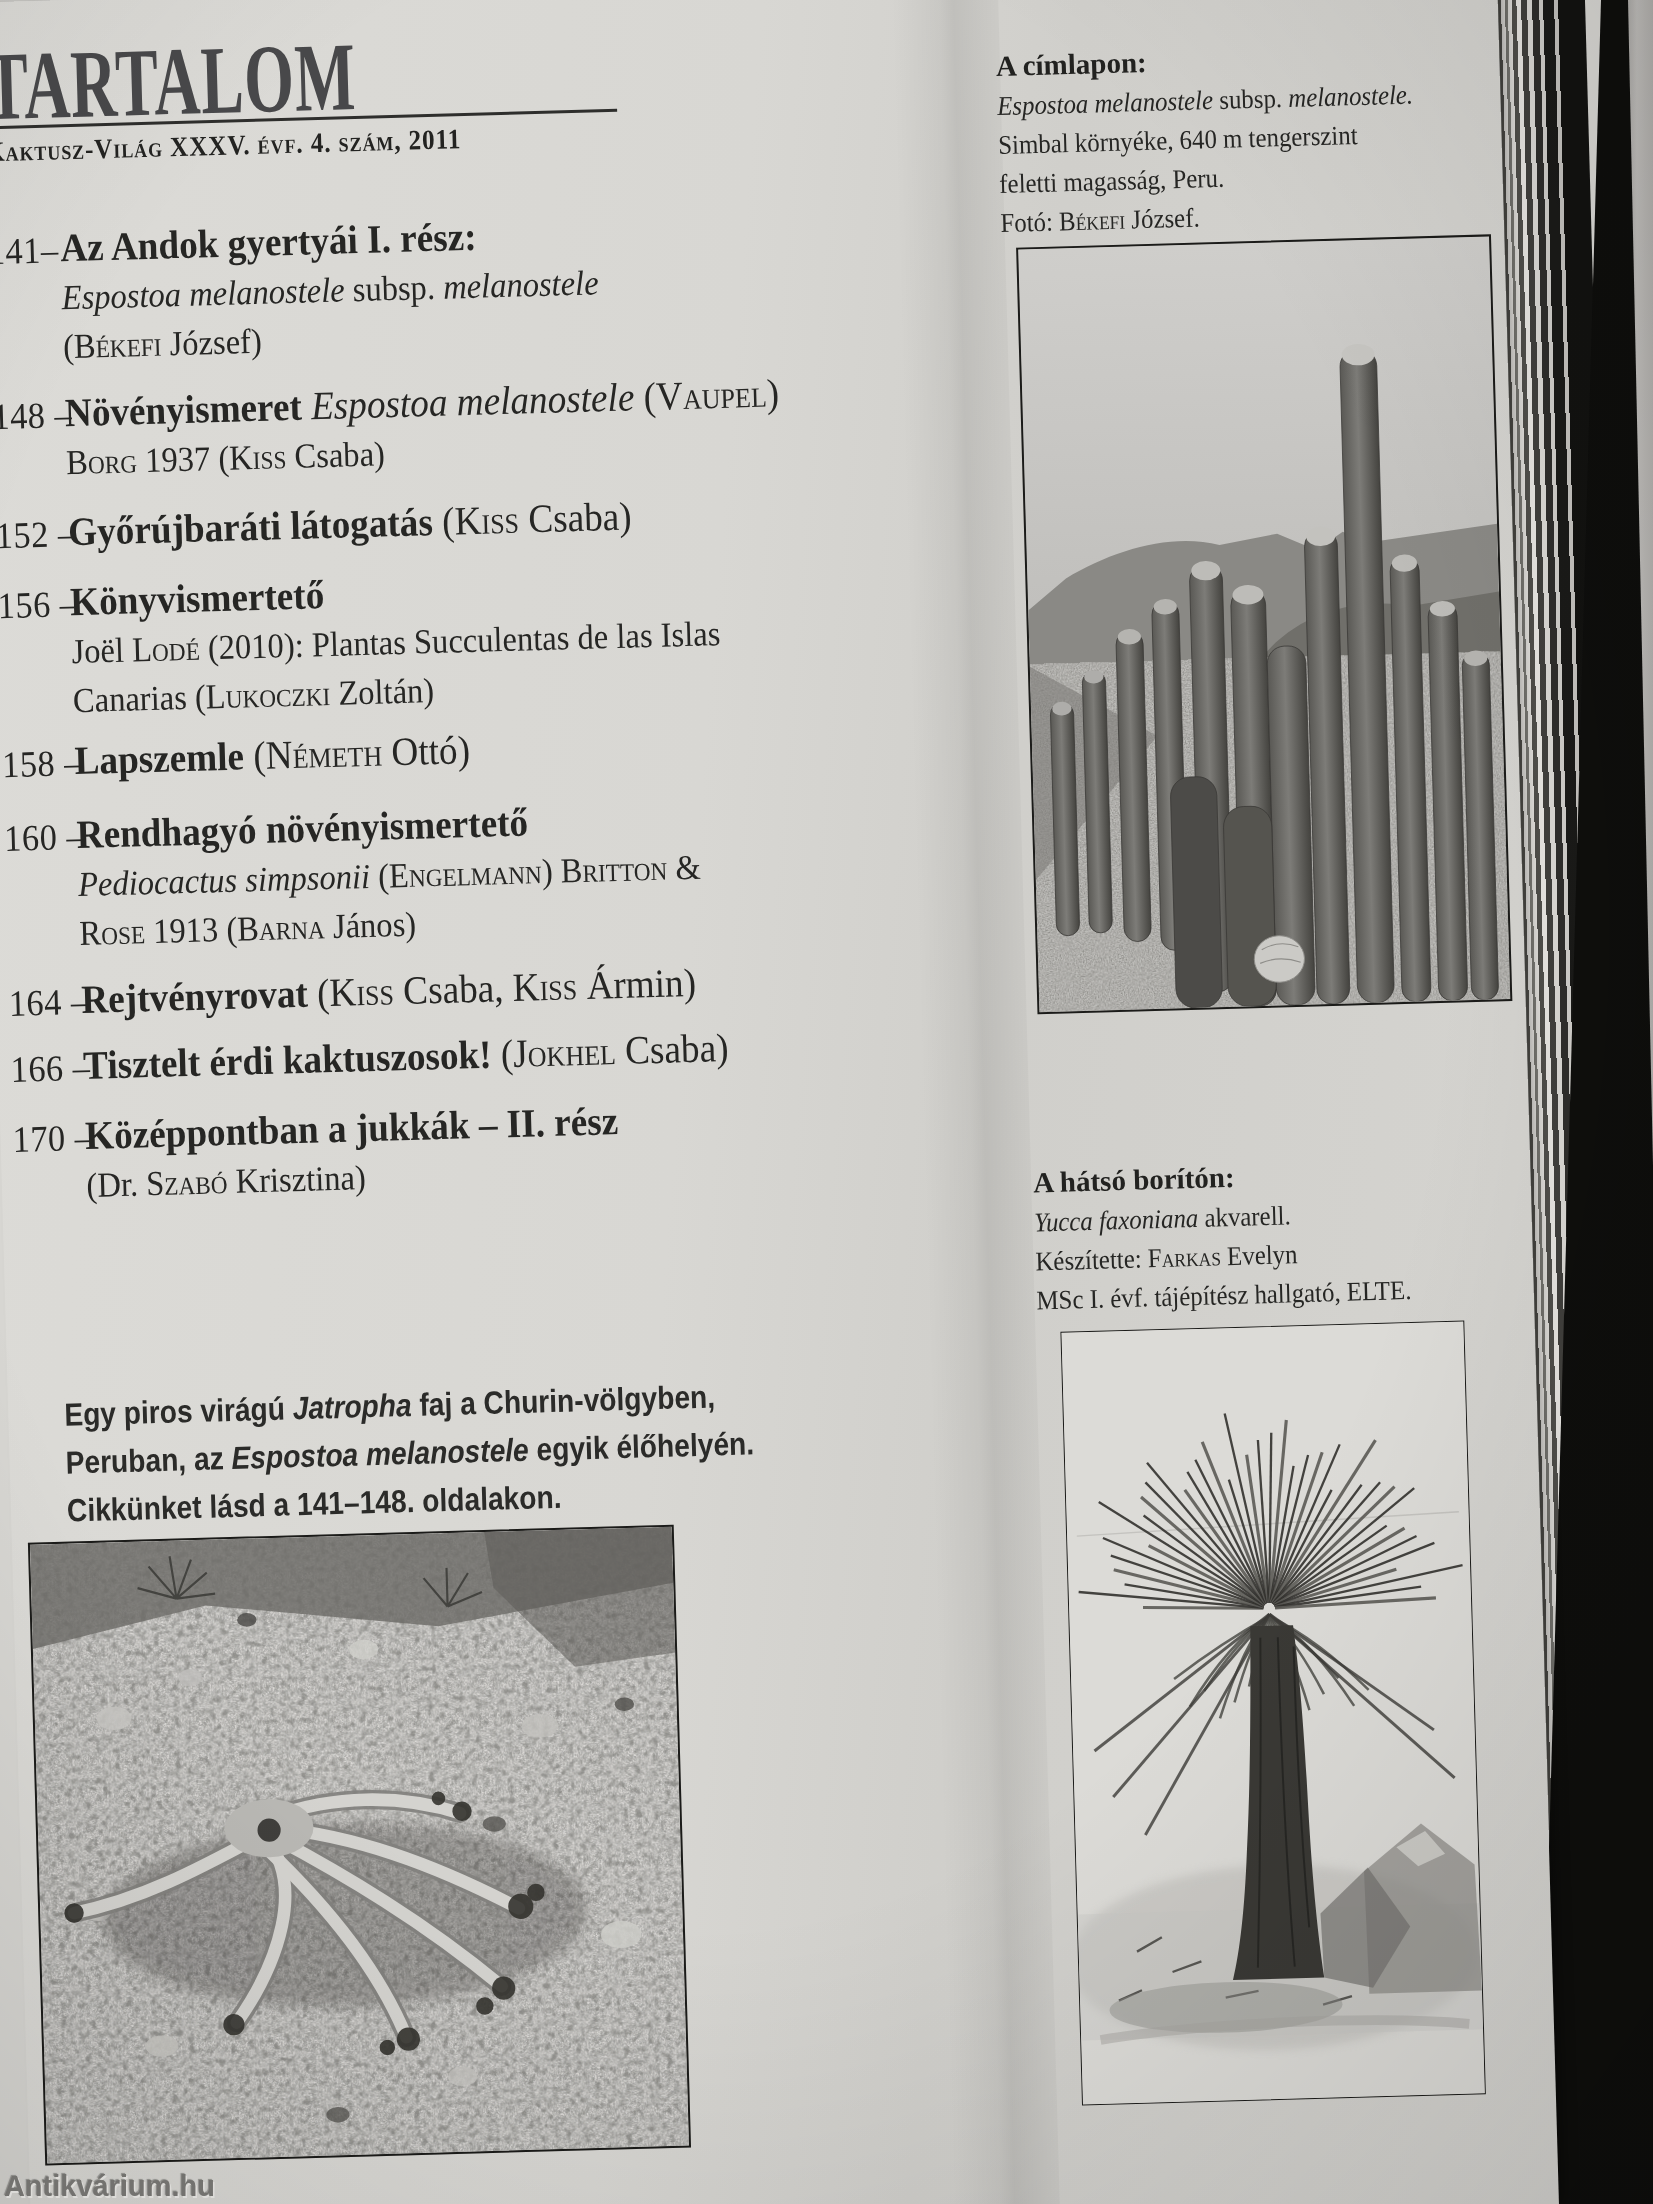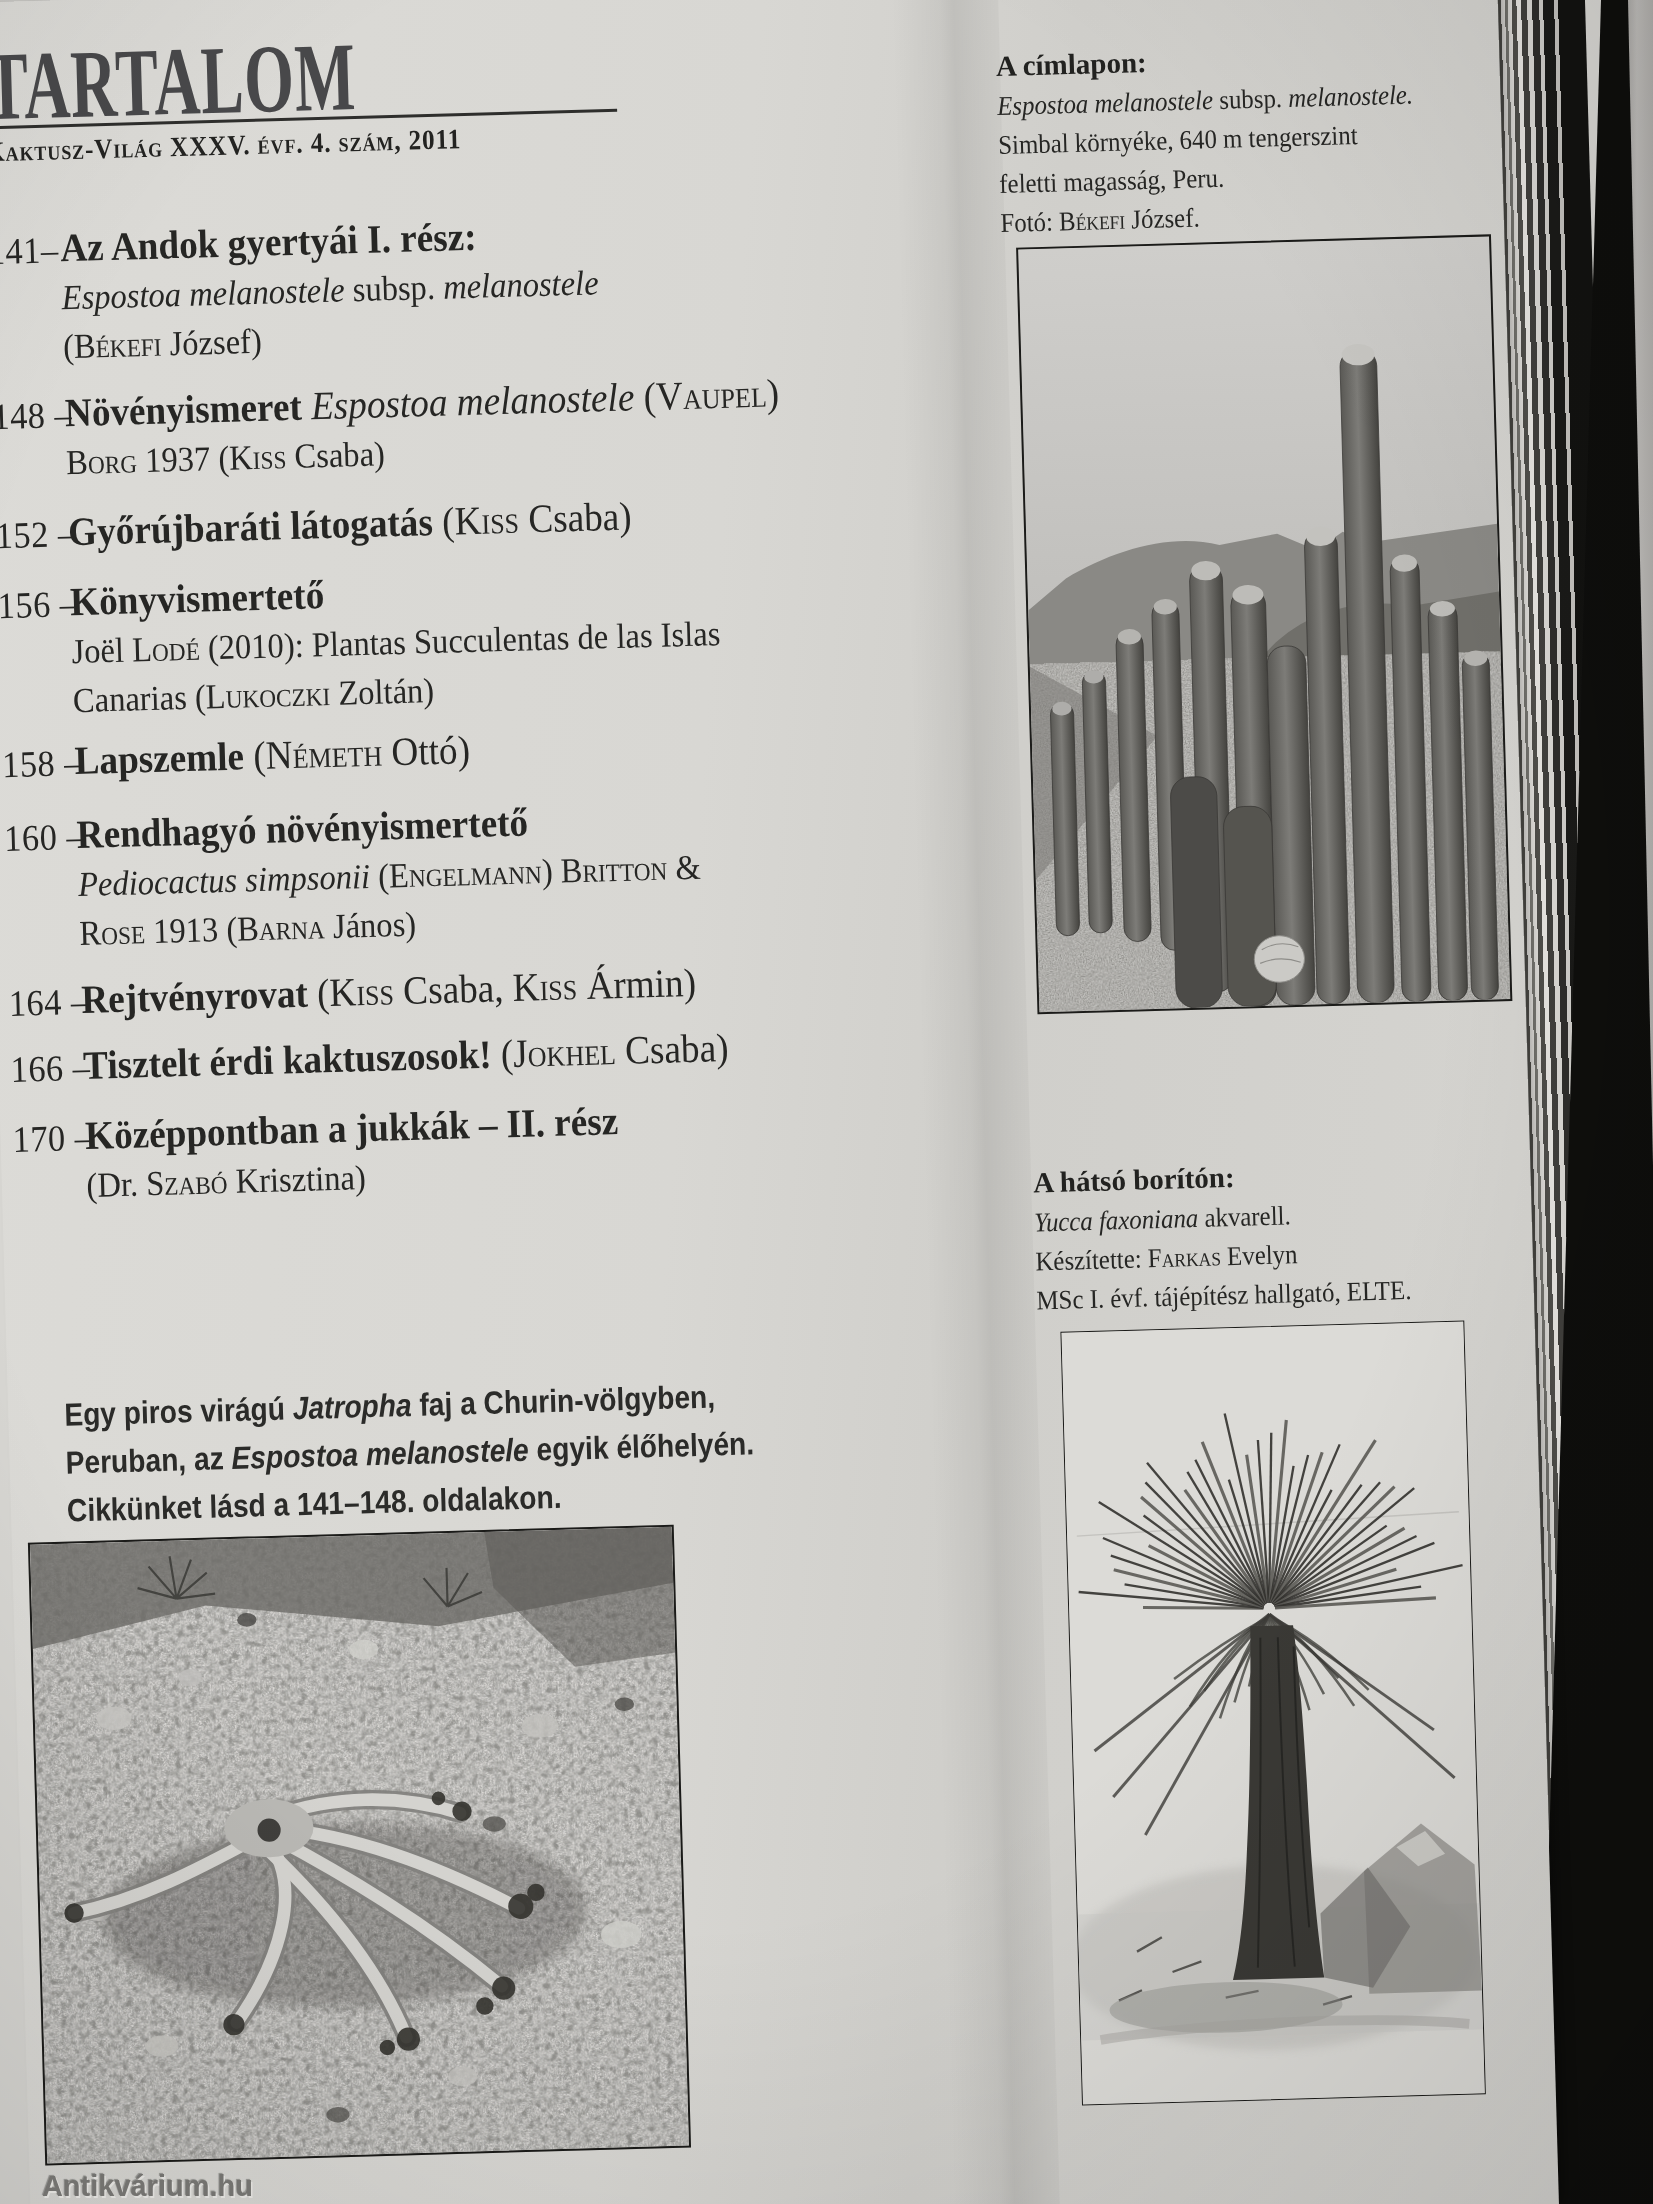--- a/index.html
+++ b/index.html
@@ -55,21 +55,21 @@
   .framed svg{display:block;width:100%;height:100%;}
   
   .note{position:absolute;white-space:nowrap;}
   .note-front{left:1025px;top:72px;}
   .note-back{left:1031px;top:1189px;}
   .note-head{font-size:29px;font-weight:700;line-height:41px;color:#222220;}
   .note .nline{font-size:27px;line-height:39px;transform:scaleX(.92);transform-origin:left top;}
   
   .watermark{position:absolute;left:3.9px;top:2170px;z-index:50;
     font-family:"Liberation Sans",sans-serif;font-weight:700;font-size:29px;color:#73726f;
-    text-shadow:1.5px 1.5px 0 rgba(224,223,220,.85),-1px -1px 1px rgba(60,60,58,.45);margin-left:38px;}
+    text-shadow:1.5px 1.5px 0 rgba(224,223,220,.85),-1px -1px 1px rgba(60,60,58,.45);}
 </style>
 </head>
 <body>
 
 <div class="canvas">
 
   <div class="outer-band"></div>
   <div class="edge-stripes"></div>
   <div class="black-wedge"></div>
 

